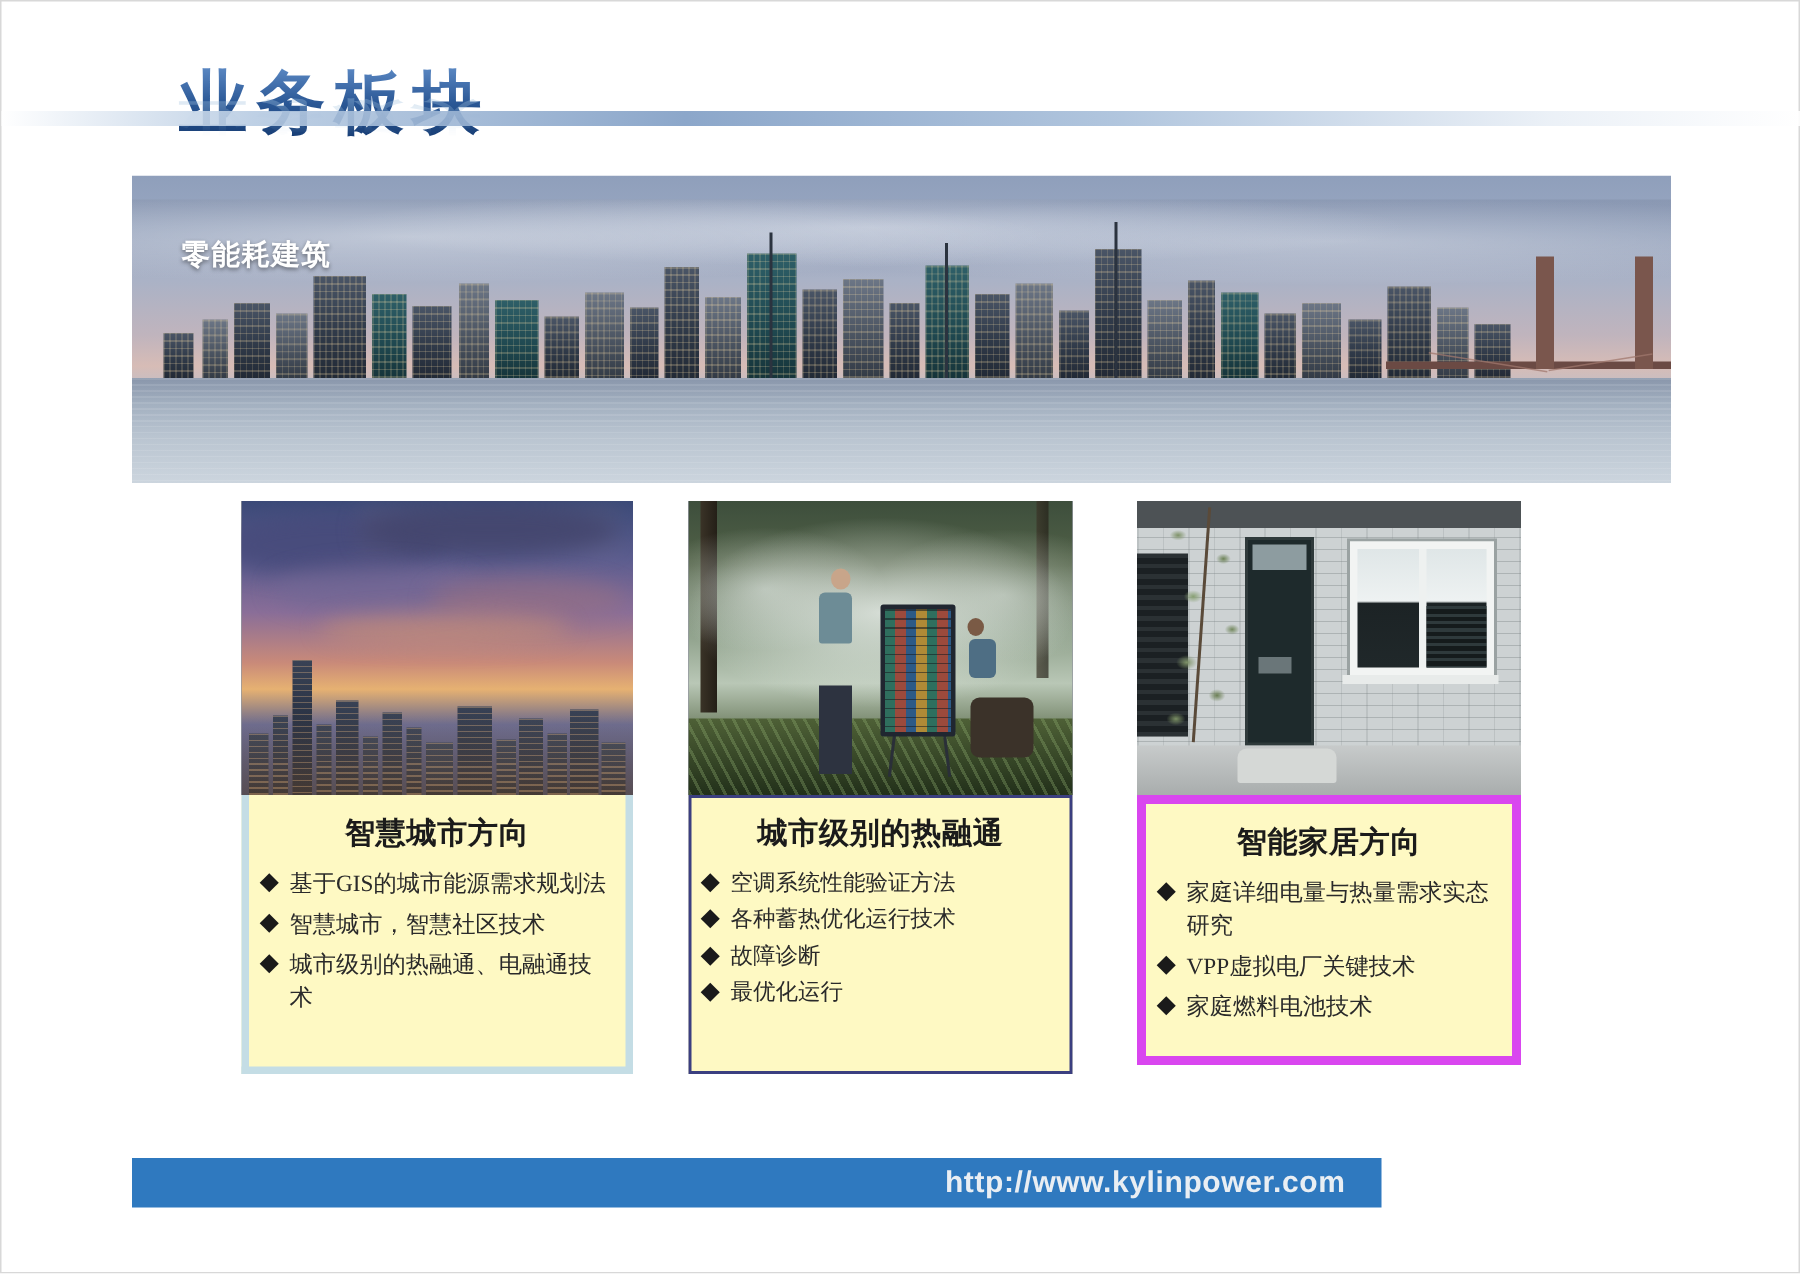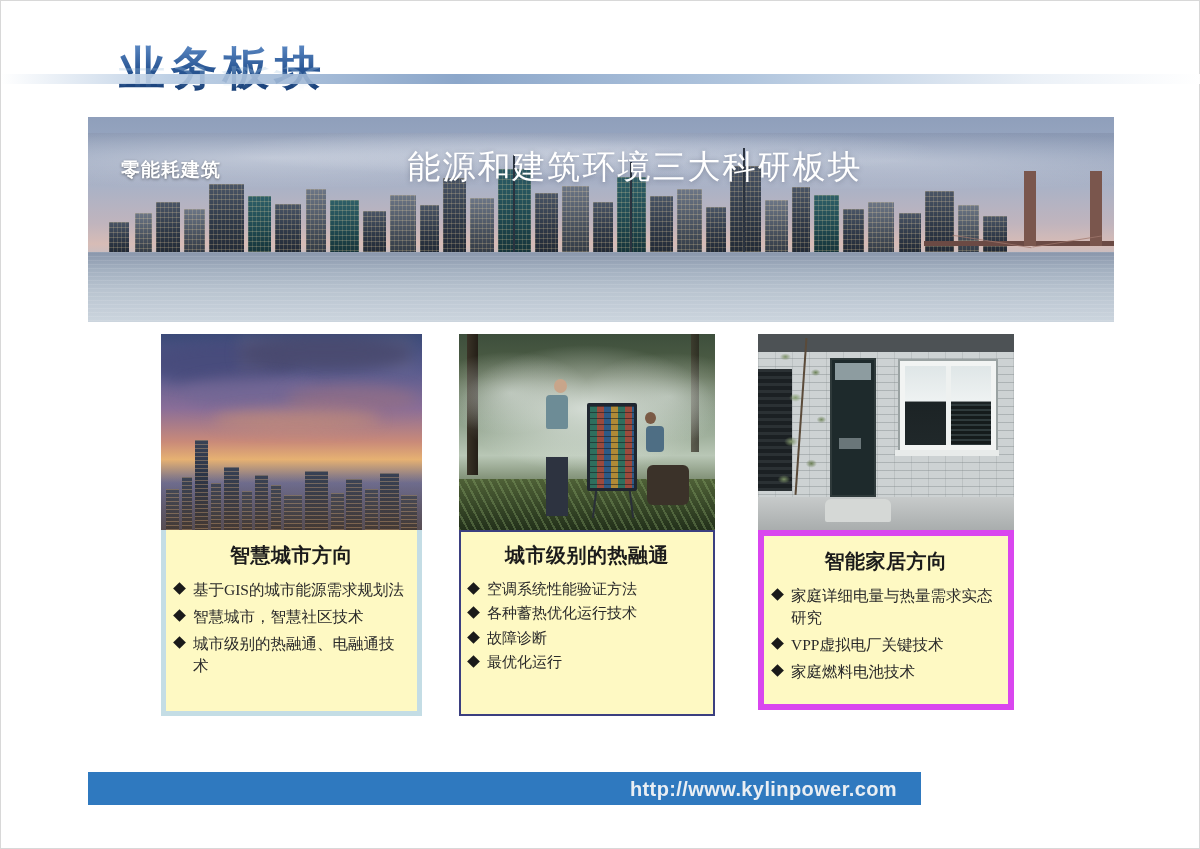--- a/index.html
+++ b/index.html
@@ -309,21 +309,20 @@
     </div>
     <div class="bridge">
       <div class="deck"></div>
       <div class="tower a"></div>
       <div class="tower b"></div>
       <div class="cab" style="right:12px;width:70px;transform:rotate(-9deg);"></div>
       <div class="cab" style="right:82px;width:80px;transform:rotate(9deg);"></div>
     </div>
     <div class="water"></div>
     <div class="banner-label">零能耗建筑</div>
-    <div class="banner-title">能源和建筑环境三大科研板块</div>
   </div>
 
   <div class="cards">
 
     <div class="card c1">
       <div class="card-photo ph1">
         <div class="sky1"></div>
         <div class="cl a"></div>
           <div class="cl b"></div>
           <div class="cl c"></div>

